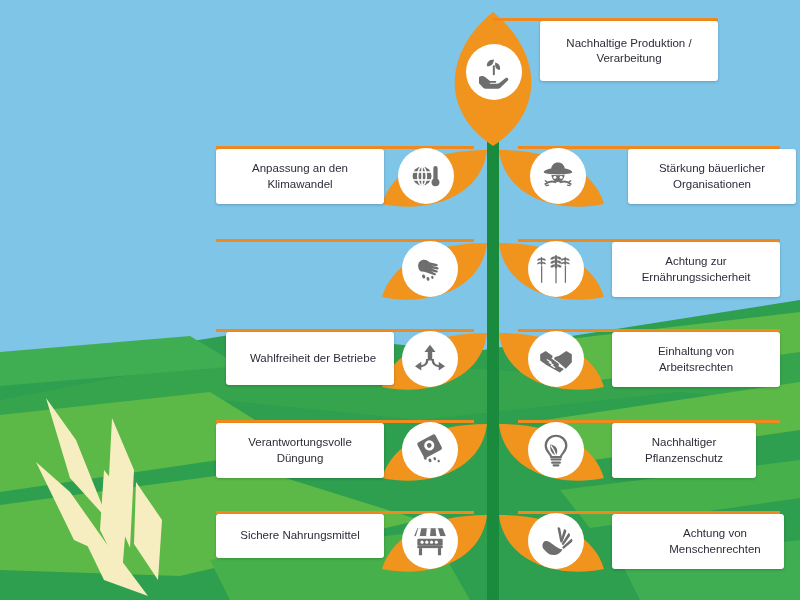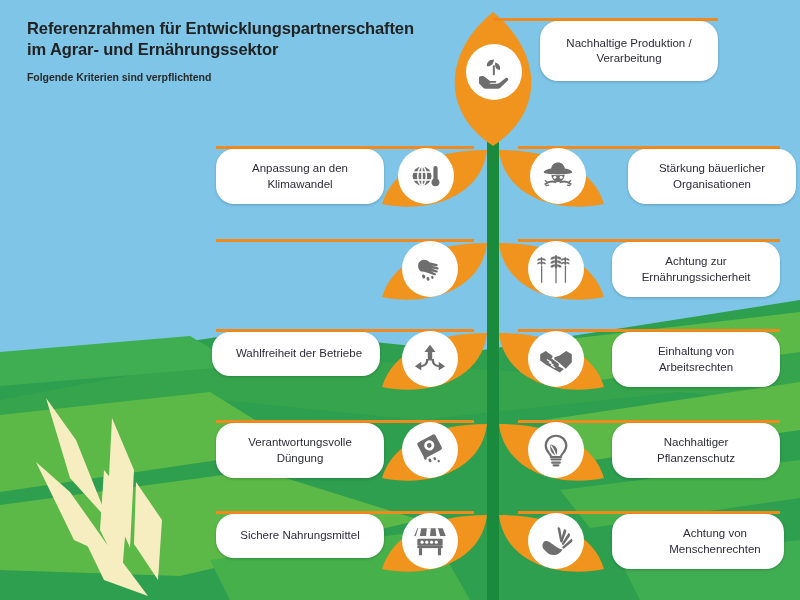--- a/index.html
+++ b/index.html
@@ -24,21 +24,21 @@
   }
 
   
   .plant{position:absolute;left:0;top:0;width:800px;height:600px;z-index:10;}
 
   
   .conn{position:absolute;height:3px;background:#f08a1e;z-index:14;}
 
   
   .card{
-    position:absolute;background:#ffffff;border-radius:18px;
+    position:absolute;background:#ffffff;border-radius:3px;
     box-shadow:0 1px 3px rgba(0,0,0,.20);
     display:flex;align-items:center;justify-content:center;
     text-align:center;z-index:20;
     color:#2d2d3a;font-size:11.5px;line-height:15.5px;
     padding:0 10px;box-sizing:border-box;
   }
   .card span{display:block;}
 
   
   .iconwrap{position:absolute;z-index:18;}
@@ -73,25 +73,20 @@
     <g fill="#f6edc0">
       <polygon points="46,398 76,440 108,520 70,478"></polygon>
       <polygon points="36,462 70,492 118,560 74,540"></polygon>
       <polygon points="76,522 112,548 148,596 104,580"></polygon>
       <polygon points="112,418 134,470 130,548 108,496"></polygon>
       <polygon points="136,482 162,520 158,580 134,544"></polygon>
       <polygon points="104,470 128,500 122,574 100,530"></polygon>
     </g>
   </svg>
 
-  <div class="title-block">
-    <div class="title-line">Referenzrahmen für Entwicklungspartnerschaften</div>
-    <div class="title-line">im Agrar- und Ernährungssektor</div>
-    <div class="subtitle">Folgende Kriterien sind verpflichtend</div>
-  </div>
 
   <svg class="plant" viewBox="0 0 800 600">
 
     <rect x="487" y="110" width="12" height="490" fill="#1a8a3c"></rect>
 
     <path d="M493 12 C540 50 548 110 493 146 C438 110 446 50 493 12 Z" fill="#f0941e"></path>
 
     <path d="M487 150 C430 150 392 170 382 204 C430 214 482 196 487 150 Z" fill="#f0941e"></path>
     <path d="M487 243 C430 243 392 263 382 297 C430 307 482 289 487 243 Z" fill="#f0941e"></path>
     <path d="M487 333 C430 333 392 353 382 387 C430 397 482 379 487 333 Z" fill="#f0941e"></path>
@@ -125,21 +120,21 @@
       <span>Verarbeitung</span>
     </div>
   </div>
 
   <div class="card" style="left:216px;top:149px;width:168px;height:55px;">
     <div>
       <span>Anpassung an den</span>
       <span>Klimawandel</span>
     </div>
   </div>
-  <div class="card" style="left:212px;top:332px;width:168px;height:44px;padding-left:16px;">
+  <div class="card" style="left:226px;top:332px;width:168px;height:53px;padding-left:16px;">
     <div>
       <span>Wahlfreiheit der Betriebe</span>
     </div>
   </div>
   <div class="card" style="left:216px;top:423px;width:168px;height:55px;justify-content:center;">
     <div>
       <span>Verantwortungsvolle</span>
       <span>Düngung</span>
     </div>
   </div>
@@ -160,21 +155,21 @@
       <span>Achtung zur</span>
       <span>Ernährungssicherheit</span>
     </div>
   </div>
   <div class="card" style="left:612px;top:332px;width:168px;height:55px;">
     <div>
       <span>Einhaltung von</span>
       <span>Arbeitsrechten</span>
     </div>
   </div>
-  <div class="card" style="left:612px;top:423px;width:168px;height:55px;">
+  <div class="card" style="left:612px;top:423px;width:144px;height:55px;">
     <div>
       <span>Nachhaltiger</span>
       <span>Pflanzenschutz</span>
     </div>
   </div>
   <div class="card" style="left:612px;top:514px;width:172px;height:55px;padding-left:44px;">
     <div>
       <span>Achtung von</span>
       <span>Menschenrechten</span>
     </div>

